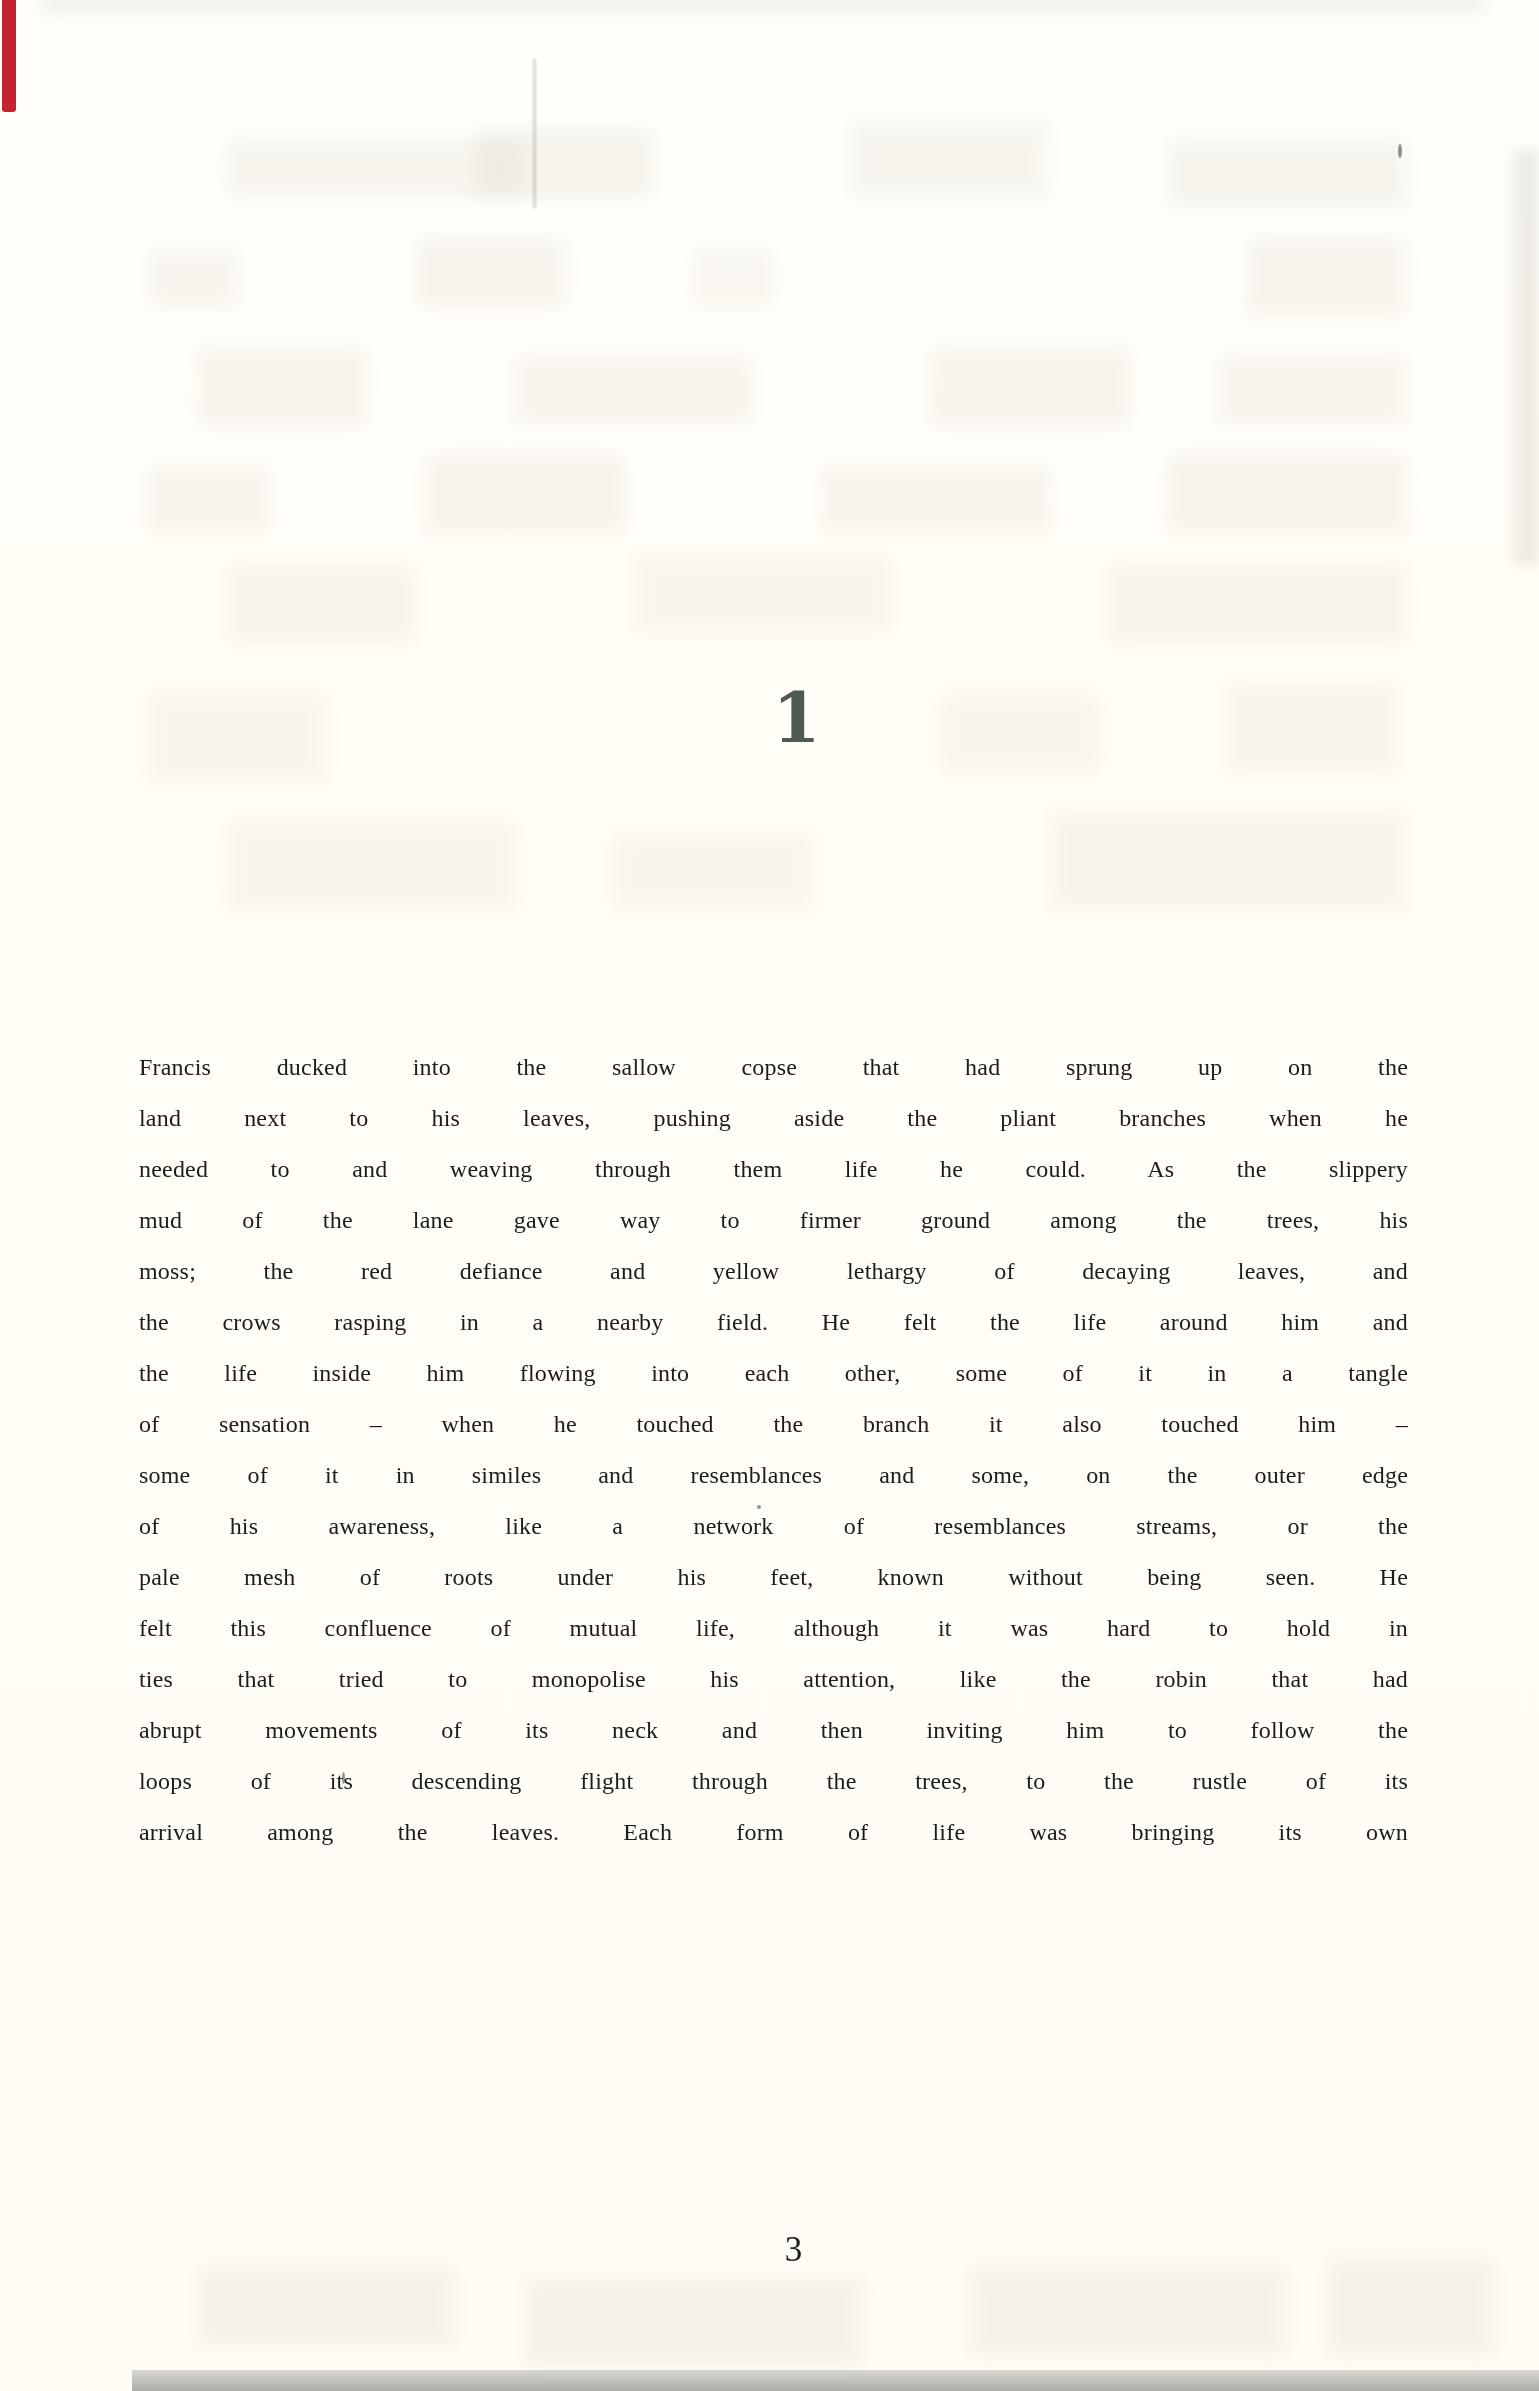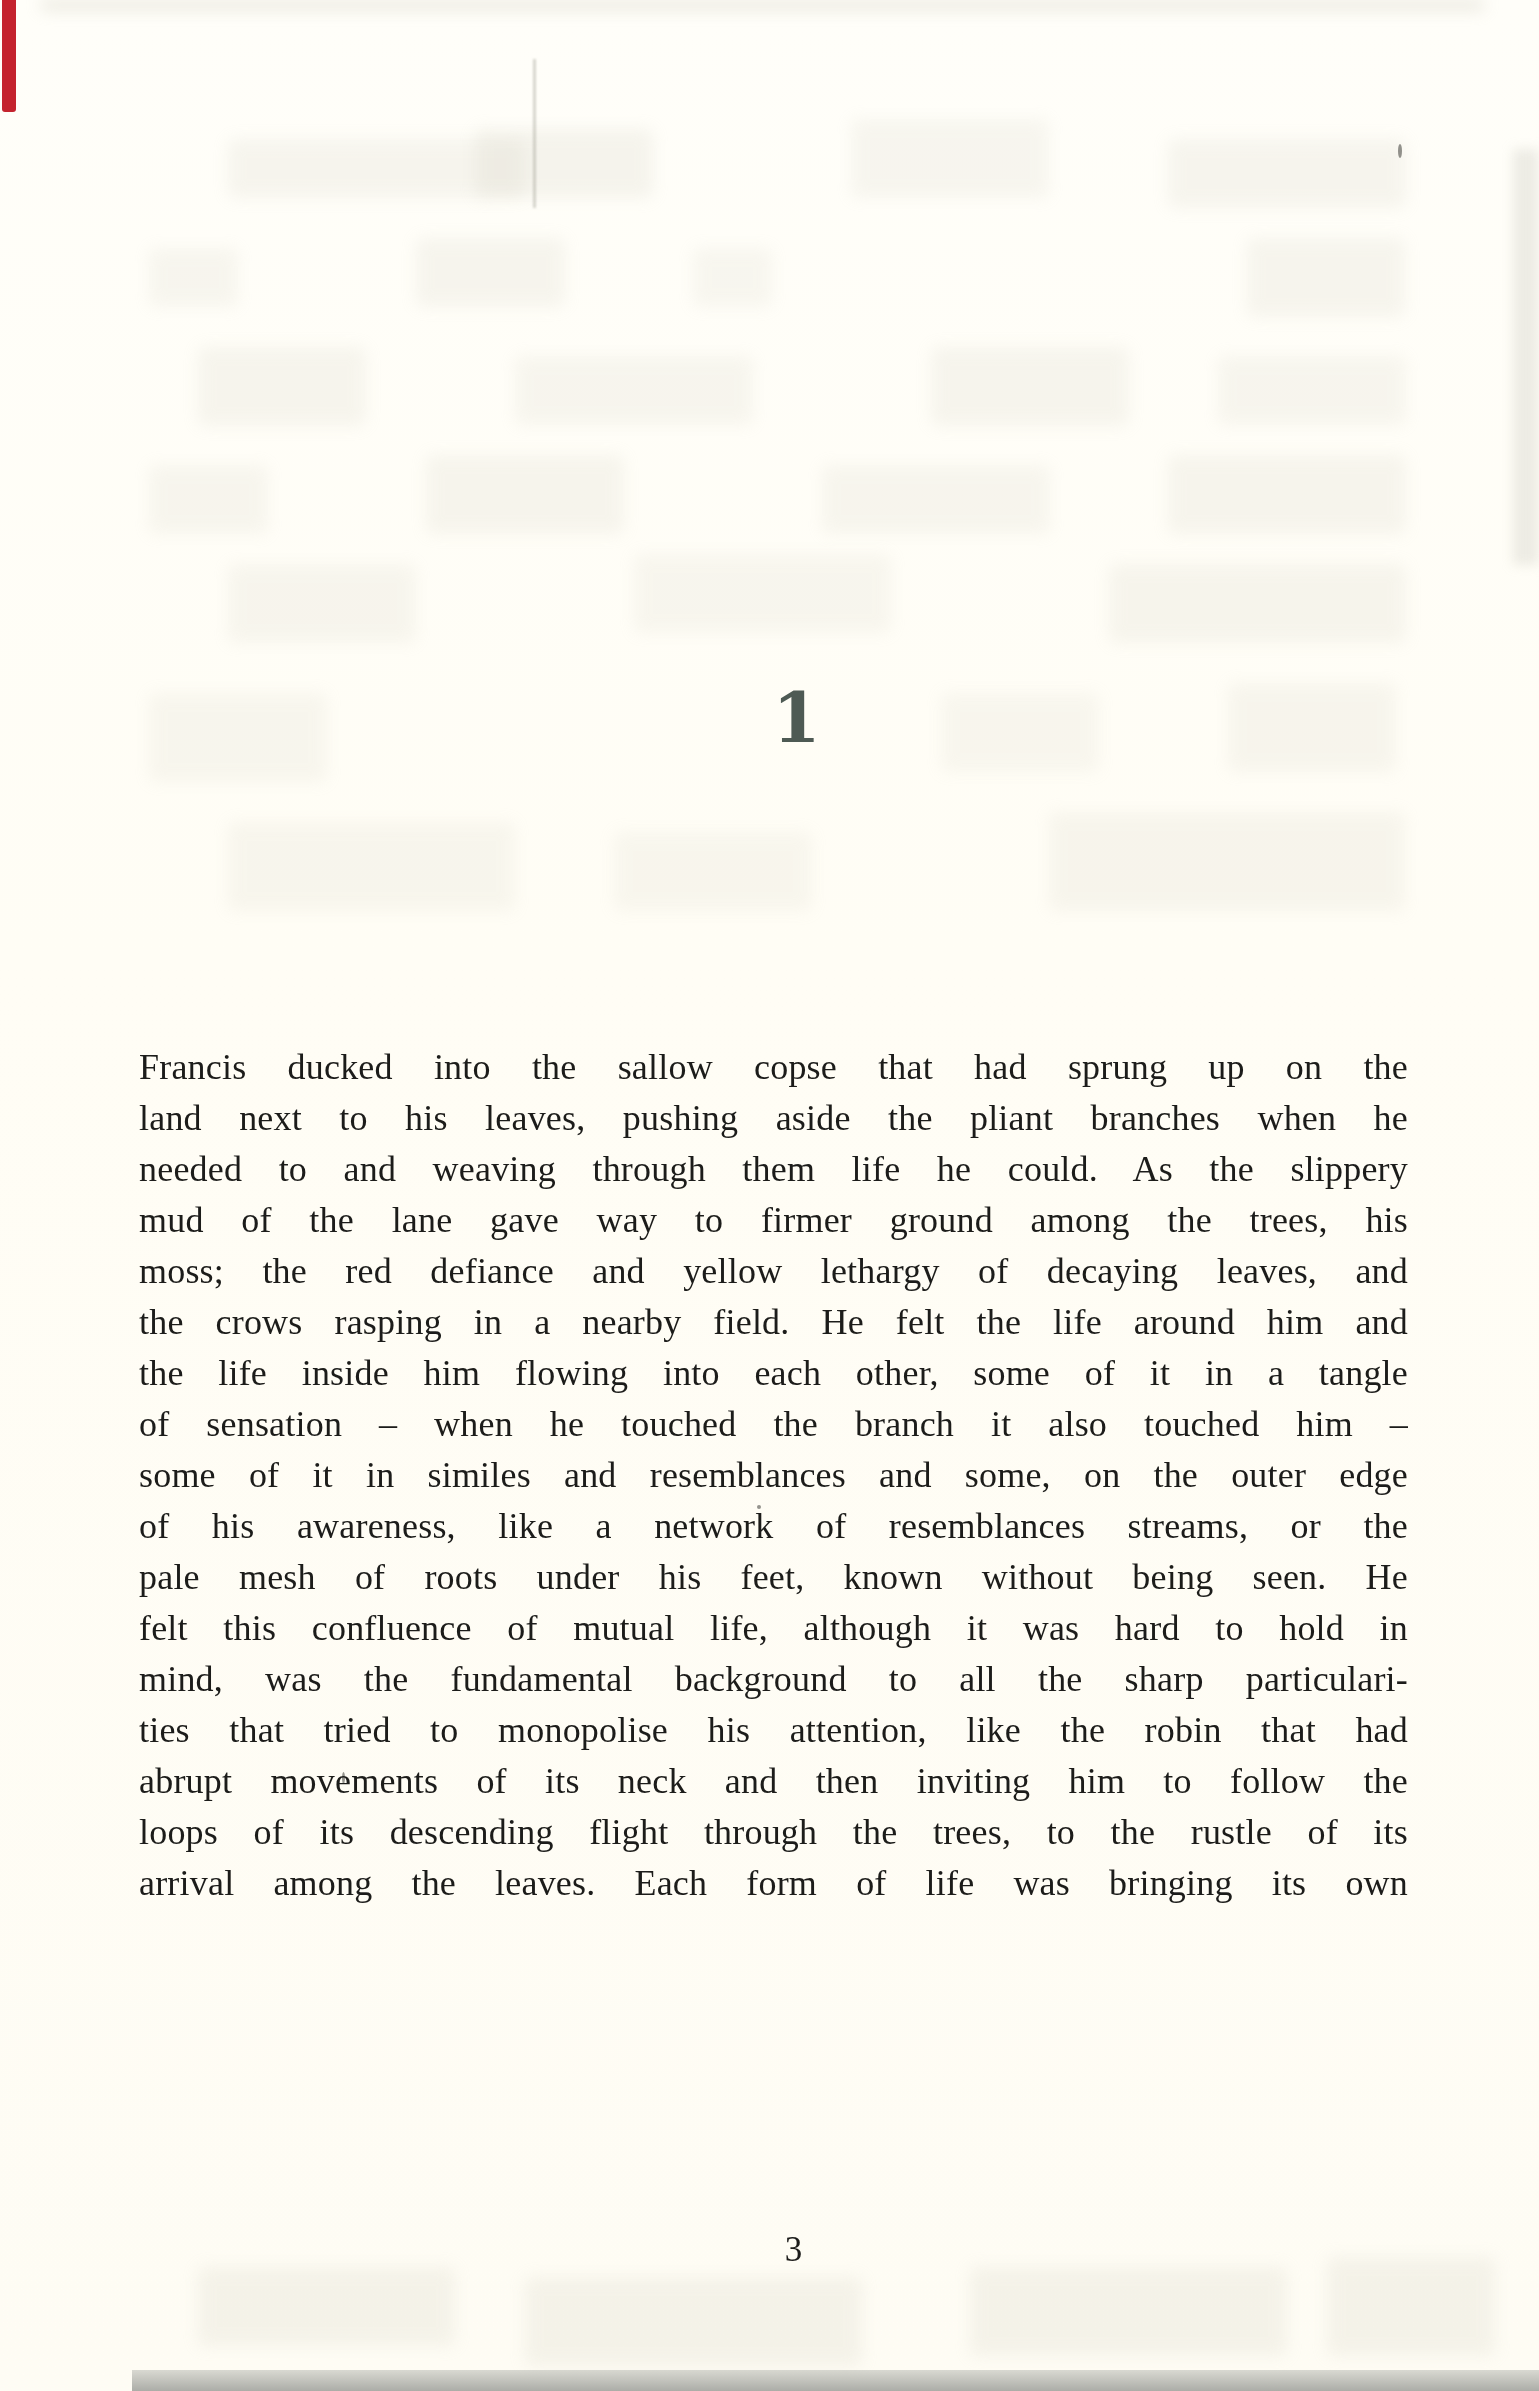--- a/index.html
+++ b/index.html
@@ -44,21 +44,21 @@
     font-family: "DejaVu Serif", "Liberation Serif", serif;
     font-size: 69px;
     font-weight: 600;
     line-height: 69px;
     color: var(--chapter-ink, #4e5a54);
   }
   .body-text {
     position: absolute;
     left: 139px; top: 1042px;
     width: 1269px;
-    font-size: 36px;
+    font-size: 24px;
     line-height: 51px;
     letter-spacing: 0.2px;
     color: var(--ink, #1c1c1a);
   }
   .line {
     text-align: justify;
     text-align-last: justify;
   }
   .page-number {
     position: absolute;
@@ -141,21 +141,20 @@
       <div class="line">needed to and weaving through them life he could. As the slippery</div>
       <div class="line">mud of the lane gave way to firmer ground among the trees, his</div>
       <div class="line">moss; the red defiance and yellow lethargy of decaying leaves, and</div>
       <div class="line">the crows rasping in a nearby field. He felt the life around him and</div>
       <div class="line">the life inside him flowing into each other, some of it in a tangle</div>
       <div class="line">of sensation – when he touched the branch it also touched him –</div>
       <div class="line">some of it in similes and resemblances and some, on the outer edge</div>
       <div class="line">of his awareness, like a network of resemblances streams, or the</div>
       <div class="line">pale mesh of roots under his feet, known without being seen. He</div>
       <div class="line">felt this confluence of mutual life, although it was hard to hold in</div>
-      <div class="line">mind, was the fundamental background to all the sharp particulari-</div>
       <div class="line">ties that tried to monopolise his attention, like the robin that had</div>
       <div class="line">abrupt movements of its neck and then inviting him to follow the</div>
       <div class="line">loops of its descending flight through the trees, to the rustle of its</div>
       <div class="line">arrival among the leaves. Each form of life was bringing its own</div>
     </div>
 
   <div class="page-number">3</div>
 
   <div class="right-edge-shade"></div>
   <div class="bottom-scan-edge"></div>

